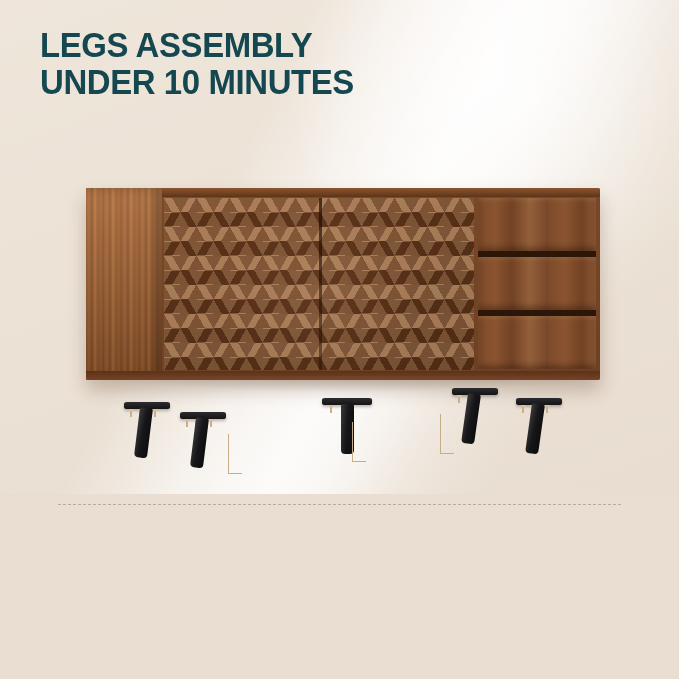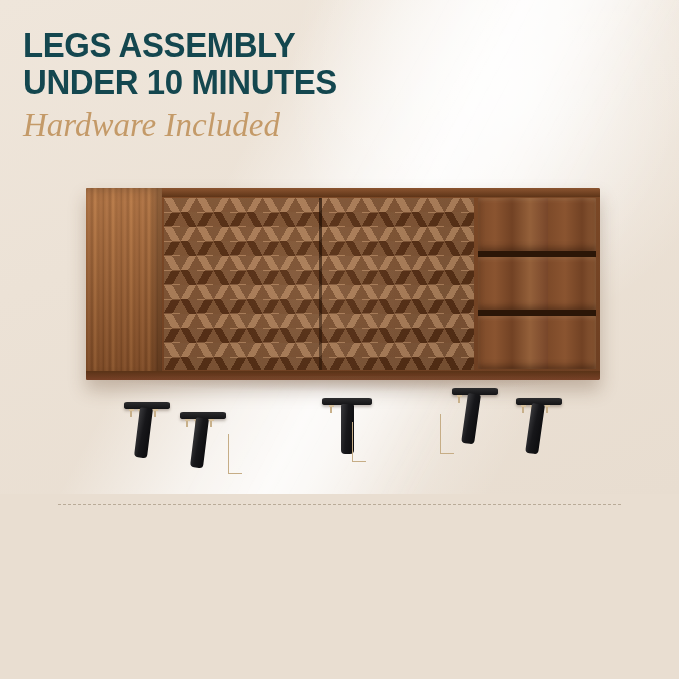--- a/index.html
+++ b/index.html
@@ -39,21 +39,21 @@
   .hero-streak {
     position:absolute; left:300px; top:-140px;
     width:200px; height:900px;
     transform:rotate(28deg);
     background:linear-gradient(90deg, rgba(255,255,255,0) 0%, rgba(255,255,255,.55) 45%, rgba(255,255,255,0) 100%);
     filter:blur(14px);
     pointer-events:none;
   }
 
   
-  .headings { position:absolute; left:23px; top:26px; z-index:6; }
+  .headings { position:absolute; left:40px; top:26px; z-index:6; }
   .head-line {
     font-family:"Liberation Sans", sans-serif;
     font-weight:bold;
     font-size:35px;
     line-height:37px;
     letter-spacing:-0.4px;
     color:#14474f;
     transform:scaleX(0.94);
     transform-origin:left center;
     white-space:nowrap;
@@ -219,21 +219,20 @@
 <div id="page">
 
   <div class="hero">
     <div class="hero-glow"></div>
     <div class="hero-streak"></div>
   </div>
 
   <div class="headings">
     <div class="head-line">LEGS ASSEMBLY</div>
     <div class="head-line">UNDER 10 MINUTES</div>
-    <div class="sub-line">Hardware Included</div>
   </div>
 
   <div class="product">
     <div class="cab-body">
       <div class="cab-top"></div>
       <div class="cab-side"></div>
 
       <div class="doors">
         <div class="hexgrid"></div>
         <div class="hexgrid2"></div>

